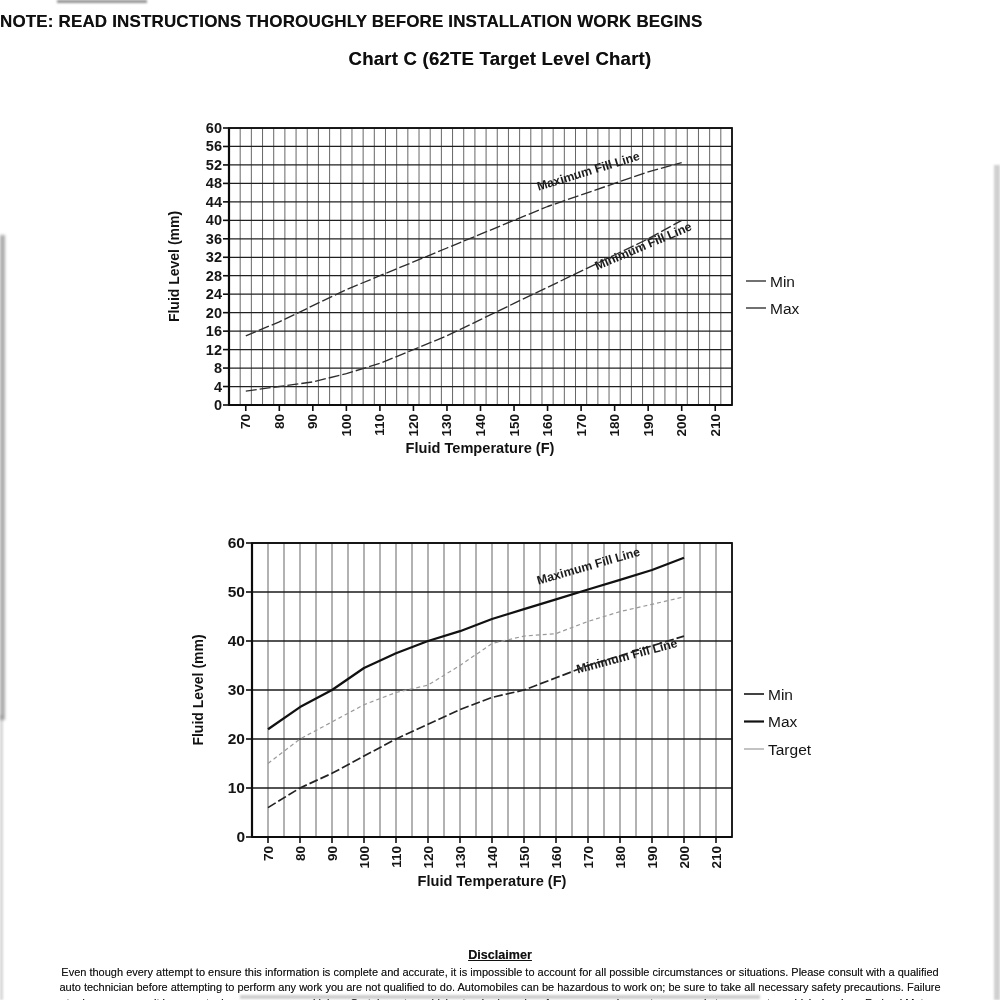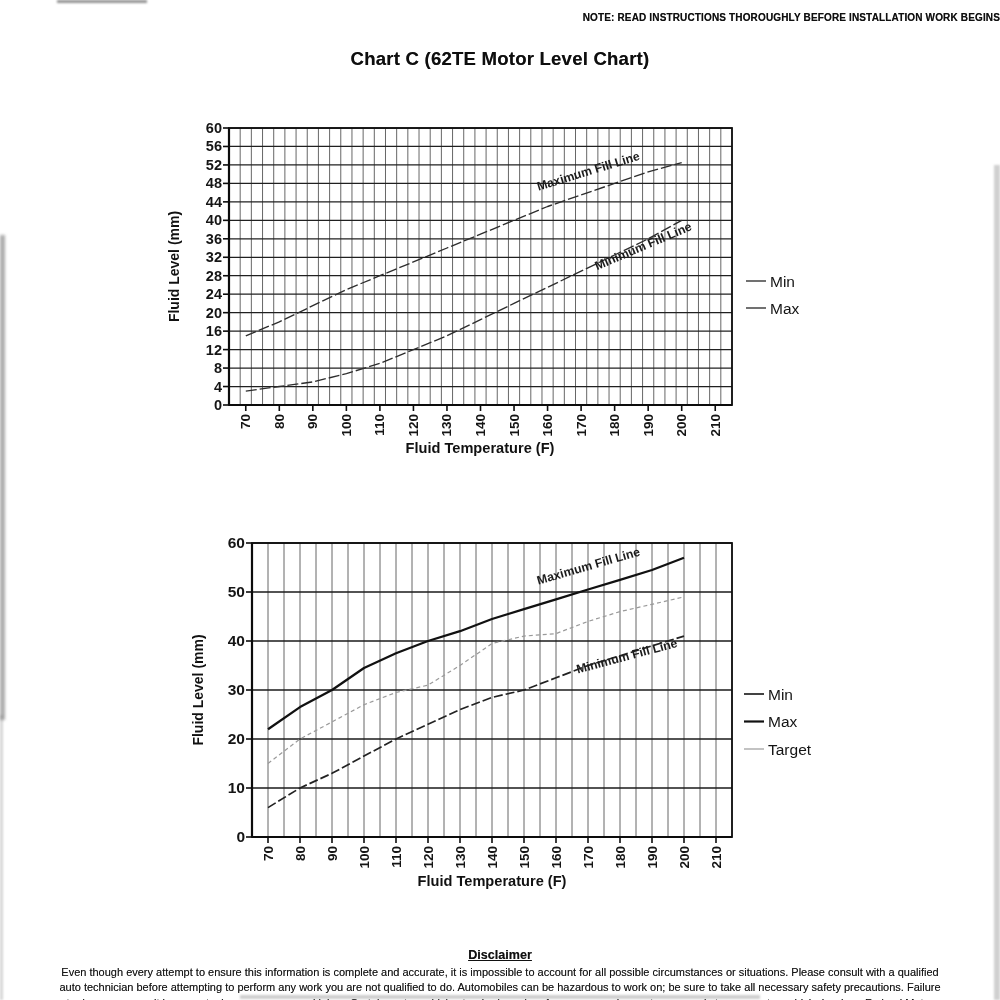--- a/index.html
+++ b/index.html
@@ -2,22 +2,22 @@
 <html><head>
 <meta charset="utf-8">
 <style>
   html,body{margin:0;padding:0;background:#e9e9e9;}
   .page{
     position:relative;width:1000px;height:1000px;background:#ffffff;
     overflow:hidden;font-family:"Liberation Sans", sans-serif;color:#141414;
     filter:blur(0.28px);
   }
   .note{
-    position:absolute;top:12px;left:0;width:100%;text-align:right;
-    font-size:10px;font-weight:bold;letter-spacing:.15px;color:#101010;
+    position:absolute;top:12px;left:0;width:100%;text-align:left;
+    font-size:17px;font-weight:bold;letter-spacing:.15px;color:#101010;
     text-shadow:0 0 .5px rgba(0,0,0,.6);
   }
   .chart-title{
     position:absolute;left:0;width:100%;text-align:center;
     font-size:18.6px;font-weight:bold;color:#0e0e0e;
     text-shadow:0 0 .6px rgba(0,0,0,.55);letter-spacing:.2px;
   }
   #title-c{top:48px;}
   #title-d{top:487px;}
   svg#charts{position:absolute;left:0;top:0;}
@@ -37,21 +37,21 @@
   .a-top{left:57px;top:0;width:90px;height:3px;background:rgba(60,60,60,.55);filter:blur(1px);}
   .a-bottom{left:240px;top:995px;width:520px;height:4px;background:rgba(125,125,125,.38);filter:blur(1.3px);}
 </style>
 </head>
 <body>
 
 <div class="page">
 
   <div class="note">NOTE: READ INSTRUCTIONS THOROUGHLY BEFORE INSTALLATION WORK BEGINS</div>
 
-  <div class="chart-title" id="title-c">Chart C (62TE Motor Level Chart)</div>
+  <div class="chart-title" id="title-c">Chart C (62TE Target Level Chart)</div>
 
   <svg id="charts" width="1000" height="1000" viewBox="0 0 1000 1000">
       <g>
         <line x1="229" y1="128" x2="229" y2="405" stroke="#565656" stroke-width="0.9"></line>
         <line x1="240.177666" y1="128" x2="240.177666" y2="405" stroke="#565656" stroke-width="0.9"></line>
         <line x1="251.35533199999998" y1="128" x2="251.35533199999998" y2="405" stroke="#565656" stroke-width="0.9"></line>
         <line x1="262.53299799999996" y1="128" x2="262.53299799999996" y2="405" stroke="#565656" stroke-width="0.9"></line>
         <line x1="273.71066399999995" y1="128" x2="273.71066399999995" y2="405" stroke="#565656" stroke-width="0.9"></line>
         <line x1="284.8883299999999" y1="128" x2="284.8883299999999" y2="405" stroke="#565656" stroke-width="0.9"></line>
         <line x1="296.06599599999987" y1="128" x2="296.06599599999987" y2="405" stroke="#565656" stroke-width="0.9"></line>

